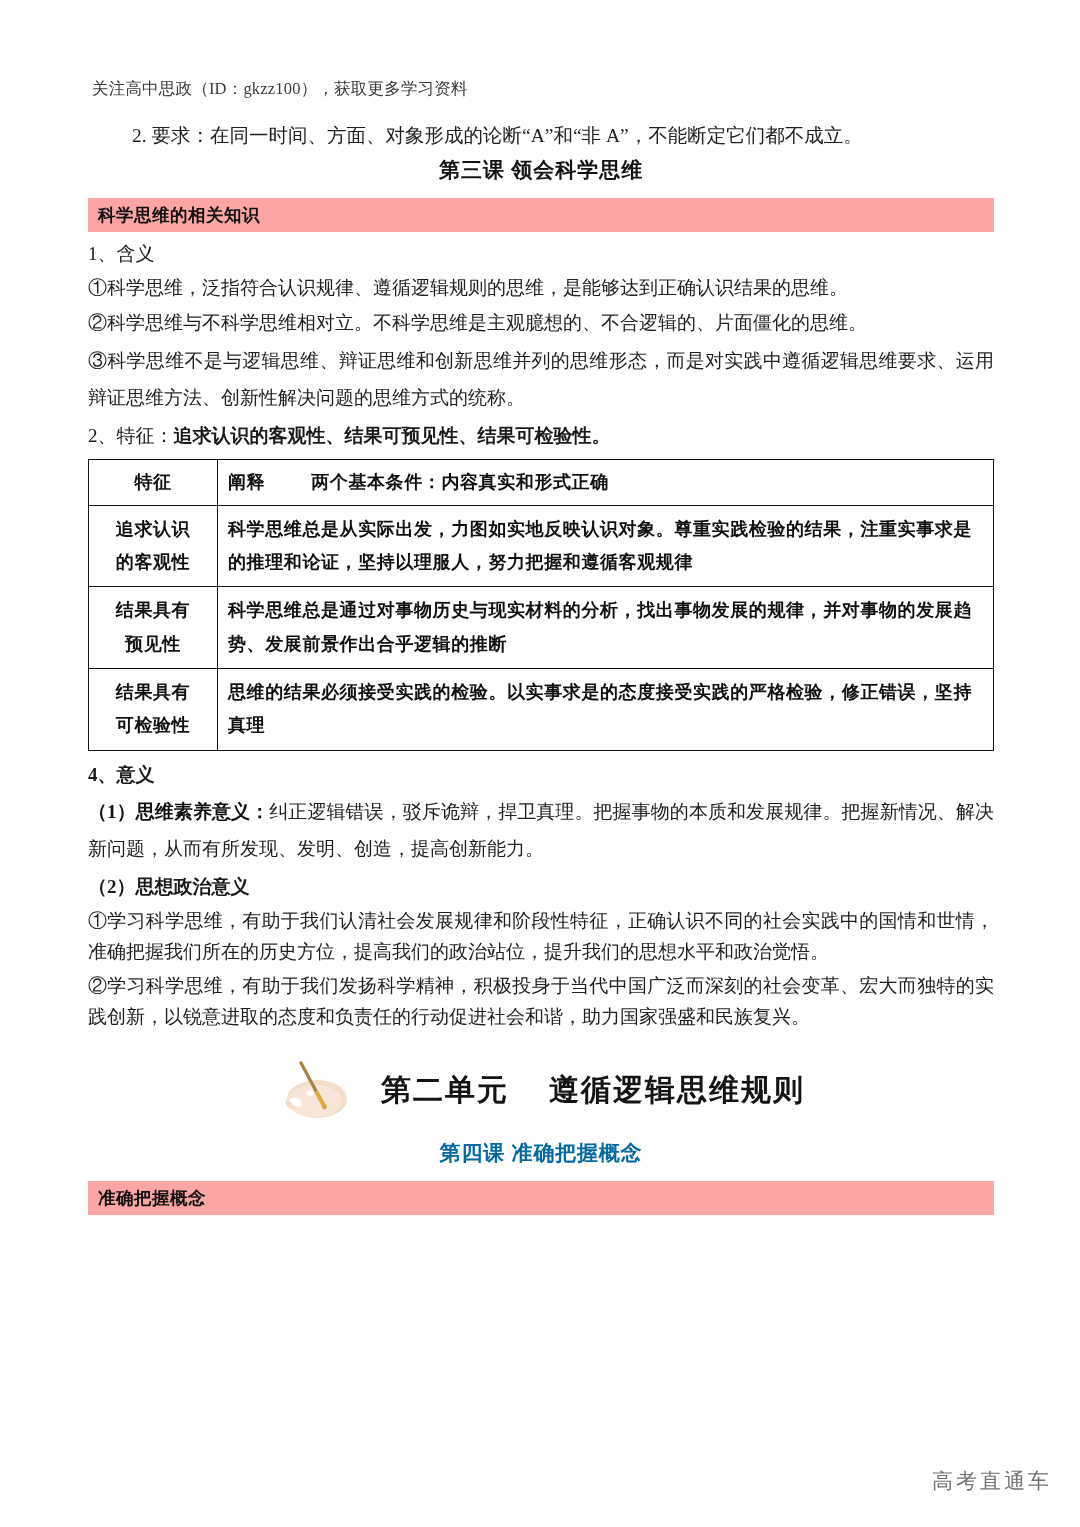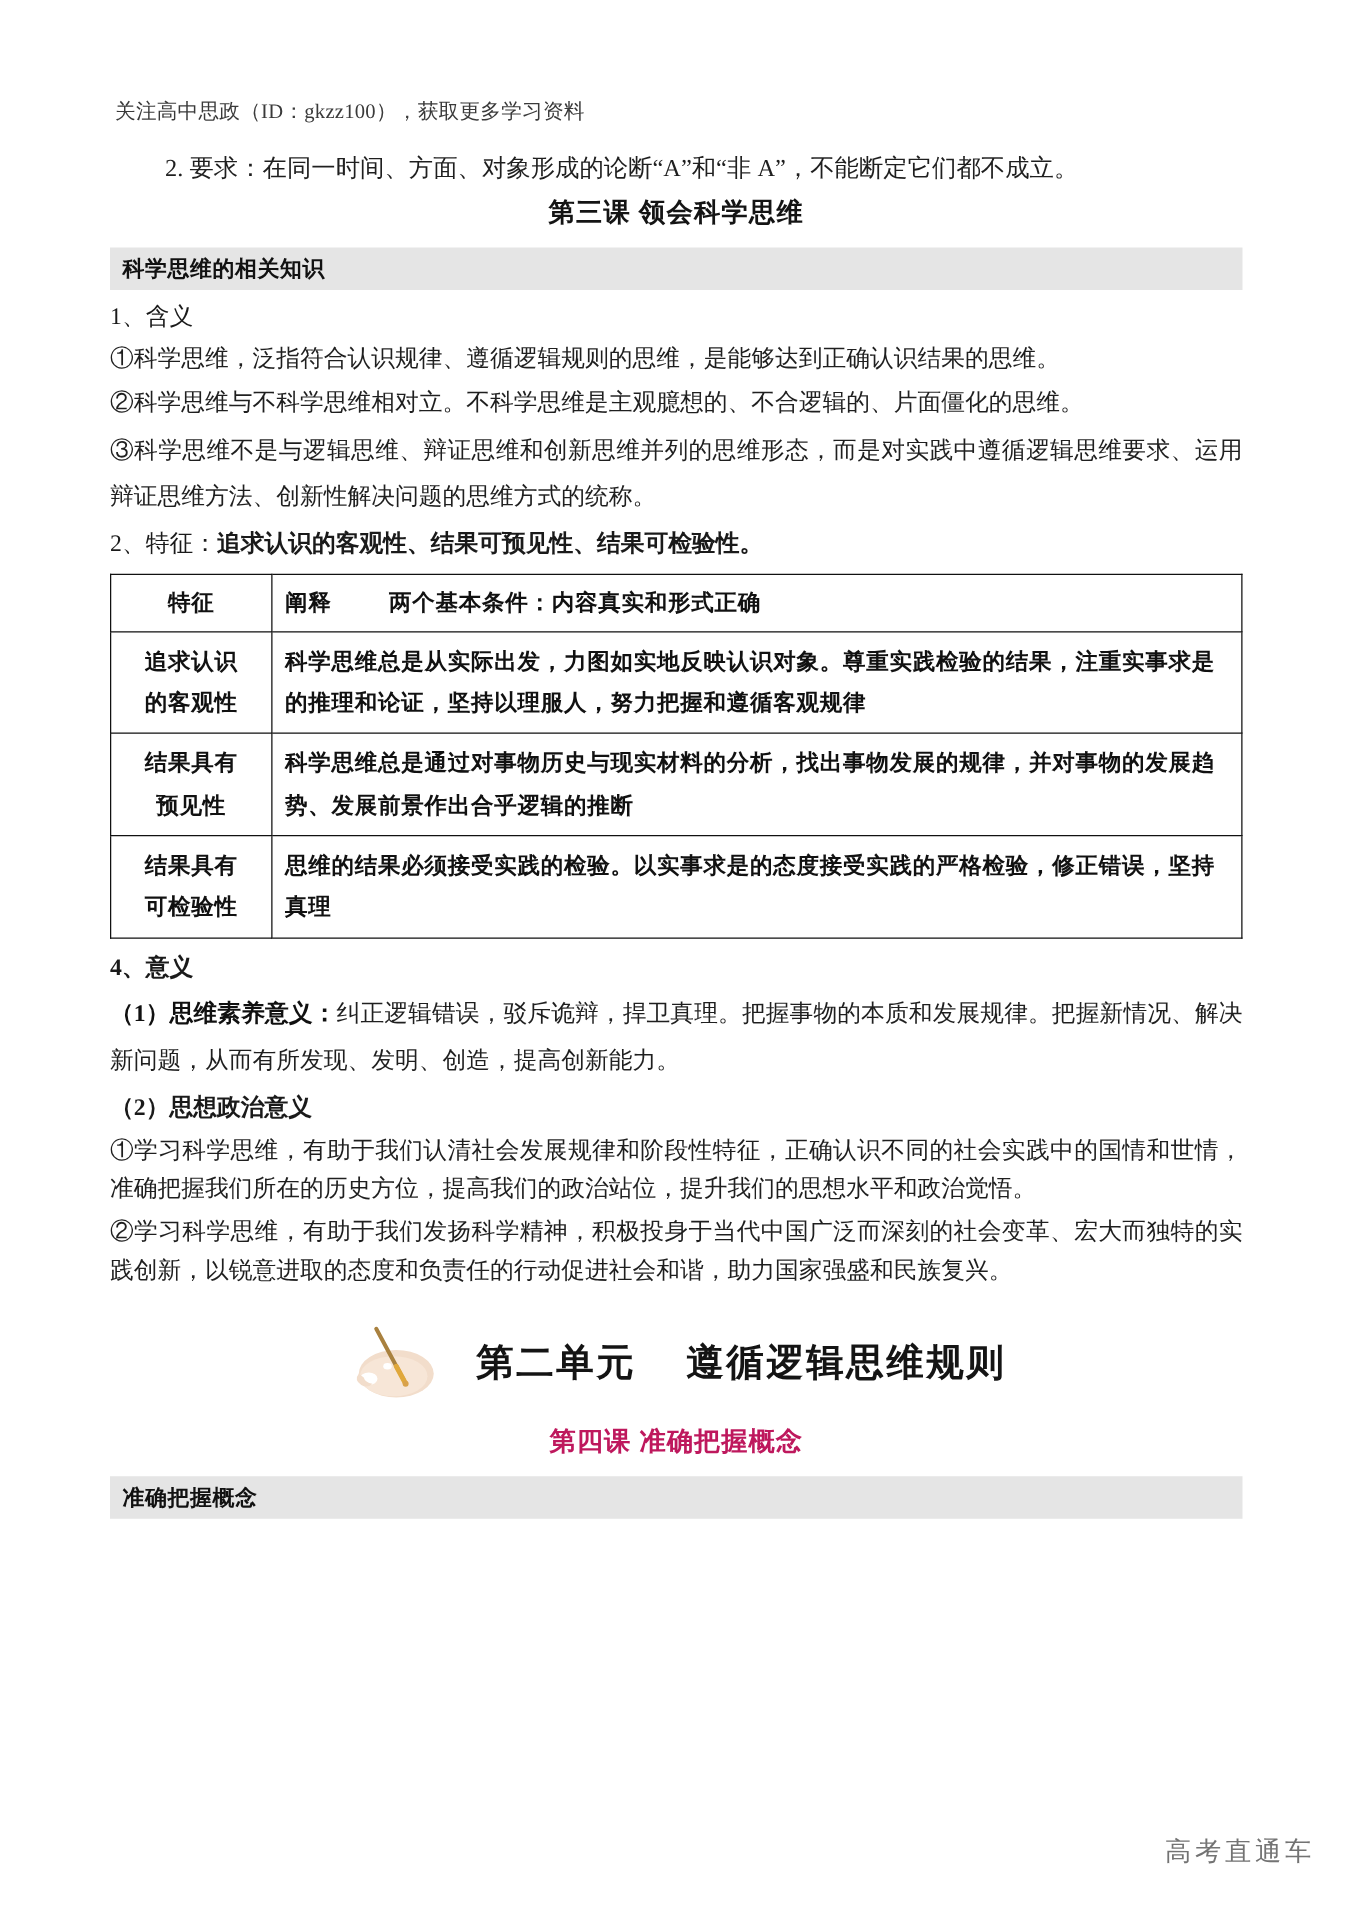--- a/index.html
+++ b/index.html
@@ -56,21 +56,21 @@
     font-size: 21px;
     font-weight: bold;
     text-align: center;
     margin: 4px 0 14px 0;
     color: #141414;
     letter-spacing: 1px;
   }
 
   
   .banner {
-    background: #e5e5e5;
+    background: #fca5a5;
     height: 34px;
     display: flex;
     align-items: center;
     padding-left: 10px;
     margin: 0 0 8px 0;
     box-sizing: border-box;
   }
   .banner-text {
     font-family: "Liberation Sans", "DejaVu Sans", sans-serif;
     font-size: 17.5px;
@@ -154,21 +154,21 @@
     white-space: nowrap;
   }
   .unit-gap { display: inline-block; width: 40px; }
 
   .lesson4-title {
     font-family: "Liberation Sans", "DejaVu Sans", sans-serif;
     font-size: 21px;
     font-weight: bold;
     text-align: center;
     margin: 16px 0 14px 0;
-    color: #be185d;
+    color: #0369a1;
     letter-spacing: 0.8px;
   }
 
   
   .watermark {
     position: absolute;
     right: 28px;
     bottom: 32px;
     font-family: "Liberation Sans", "DejaVu Sans", sans-serif;
     font-size: 21px;

